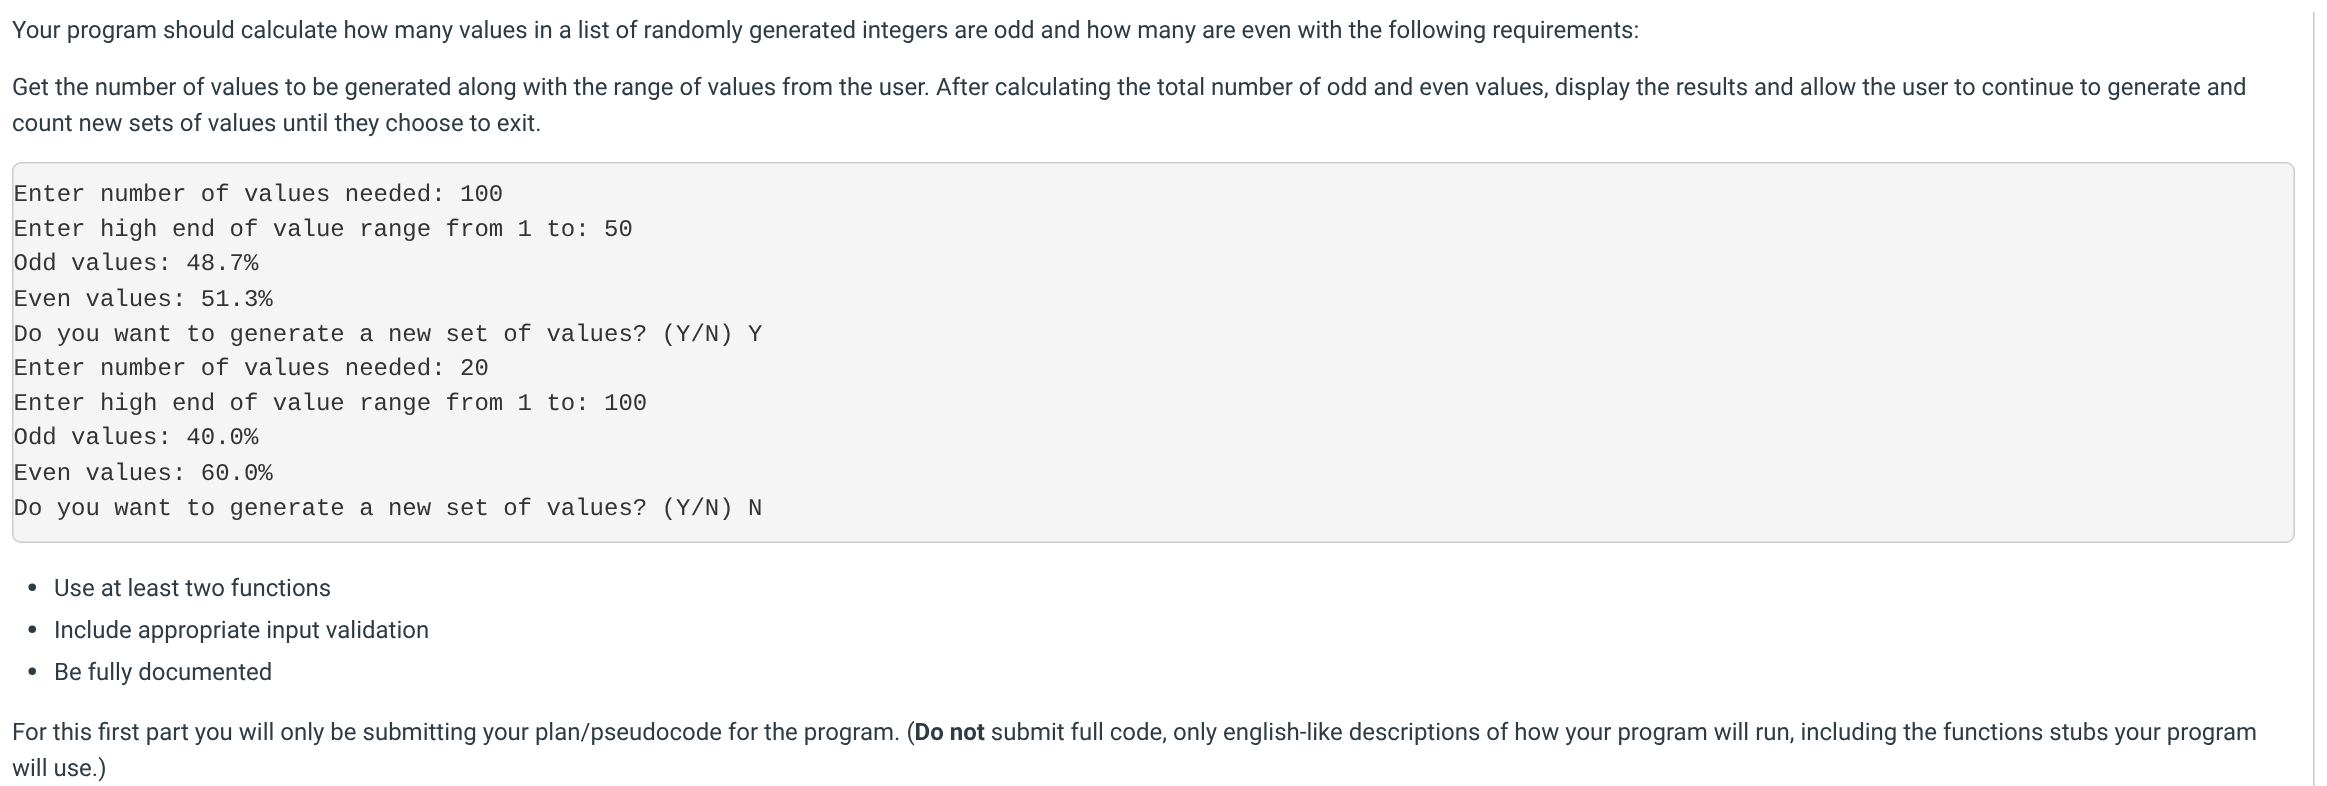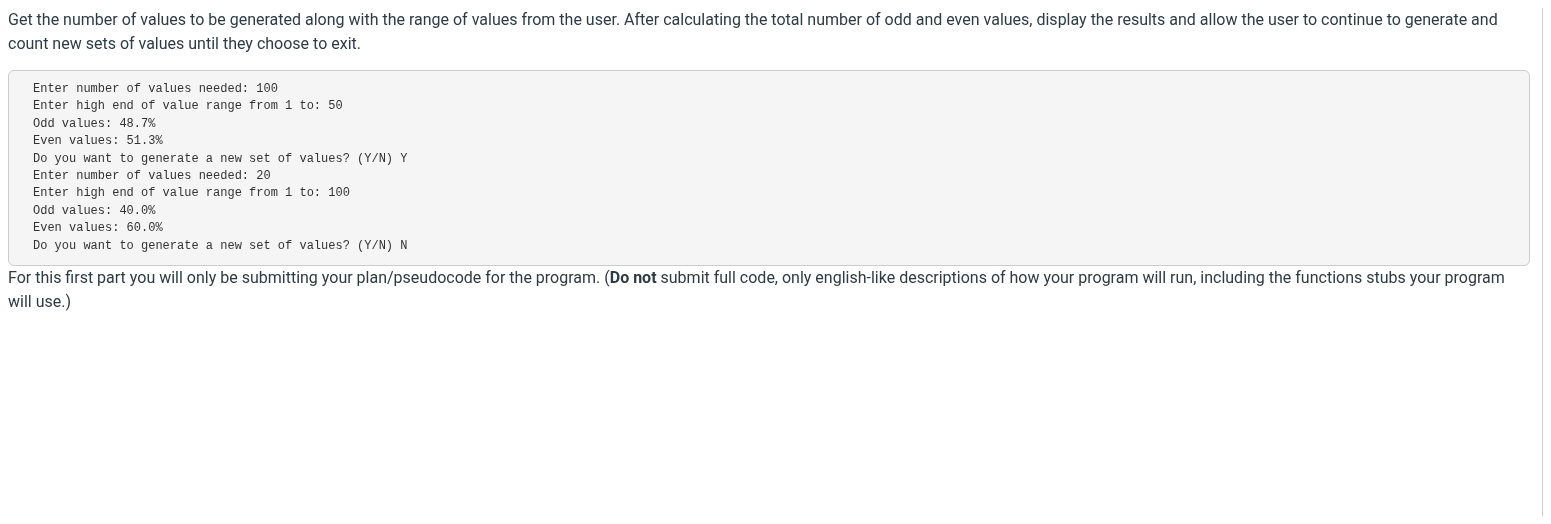--- a/index.html
+++ b/index.html
@@ -20,26 +20,27 @@
       padding-right: 12px;
       min-height: 508px;
     }
     p {
       margin-bottom: 14px;
     }
     .code-block {
       background-color: #f5f5f5;
       border: 1px solid #ccc;
       border-radius: 6px;
-      padding: 10px 24px;
+      padding: 10px 0;
       font-family: "Courier New", Courier, monospace;
-      font-size: 12px;
+      font-size: 16px;
       line-height: 1.45;
       white-space: pre;
       color: #333;
+      margin-bottom: 18px;
       margin-top: 4px;
       overflow-x: auto;
     }
     ul {
       list-style-type: disc;
       padding-left: 28px;
       margin-bottom: 16px;
     }
     li {
       margin-bottom: 4px;
@@ -47,34 +48,40 @@
     .bold {
       font-weight: 700;
       text-align: right;
     }
   </style>
 </head>
 <body>
 
 <div class="content-wrapper">
 
+  <p>Your program should calculate how many values in a list of randomly generated integers are odd and how many are even with the following requirements:</p>
 
   <p>Get the number of values to be generated along with the range of values from the user. After calculating the total number of odd and even values, display the results and allow the user to continue to generate and count new sets of values until they choose to exit.</p>
 
 
   <div class="code-block">Enter number of values needed: 100
 Enter high end of value range from 1 to: 50
 Odd values: 48.7%
 Even values: 51.3%
 Do you want to generate a new set of values? (Y/N) Y
 Enter number of values needed: 20
 Enter high end of value range from 1 to: 100
 Odd values: 40.0%
 Even values: 60.0%
 Do you want to generate a new set of values? (Y/N) N</div>
 
 
+  <ul>
+    <li>Use at least two functions</li>
+    <li>Include appropriate input validation</li>
+    <li>Be fully documented</li>
+  </ul>
 
   <p>
     <span>For this first part you will only be submitting your plan/pseudocode for the program. (</span><span class="bold">Do not</span><span> submit full code, only english-like descriptions of how your program will run, including the functions stubs your program will use.)</span>
   </p>
 
 </div>
 
 </body></html>

